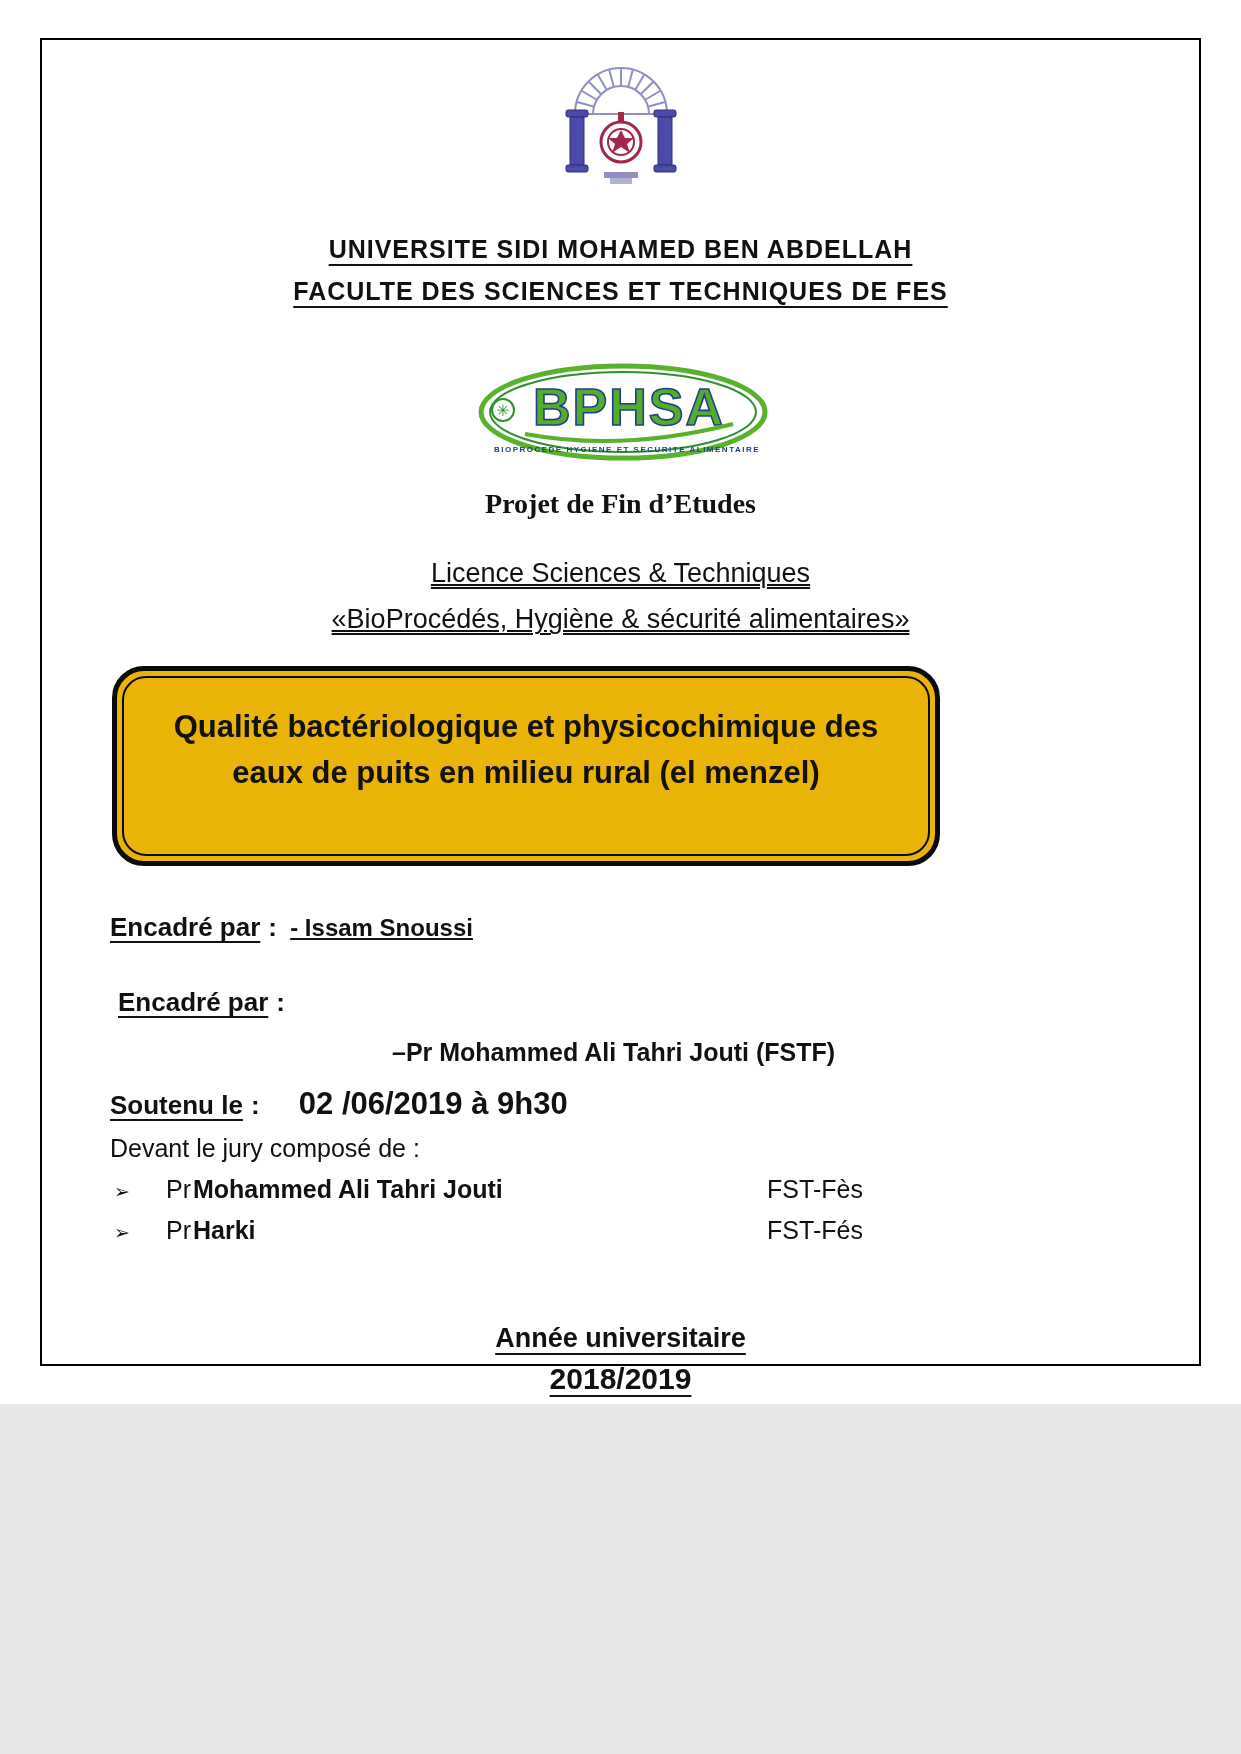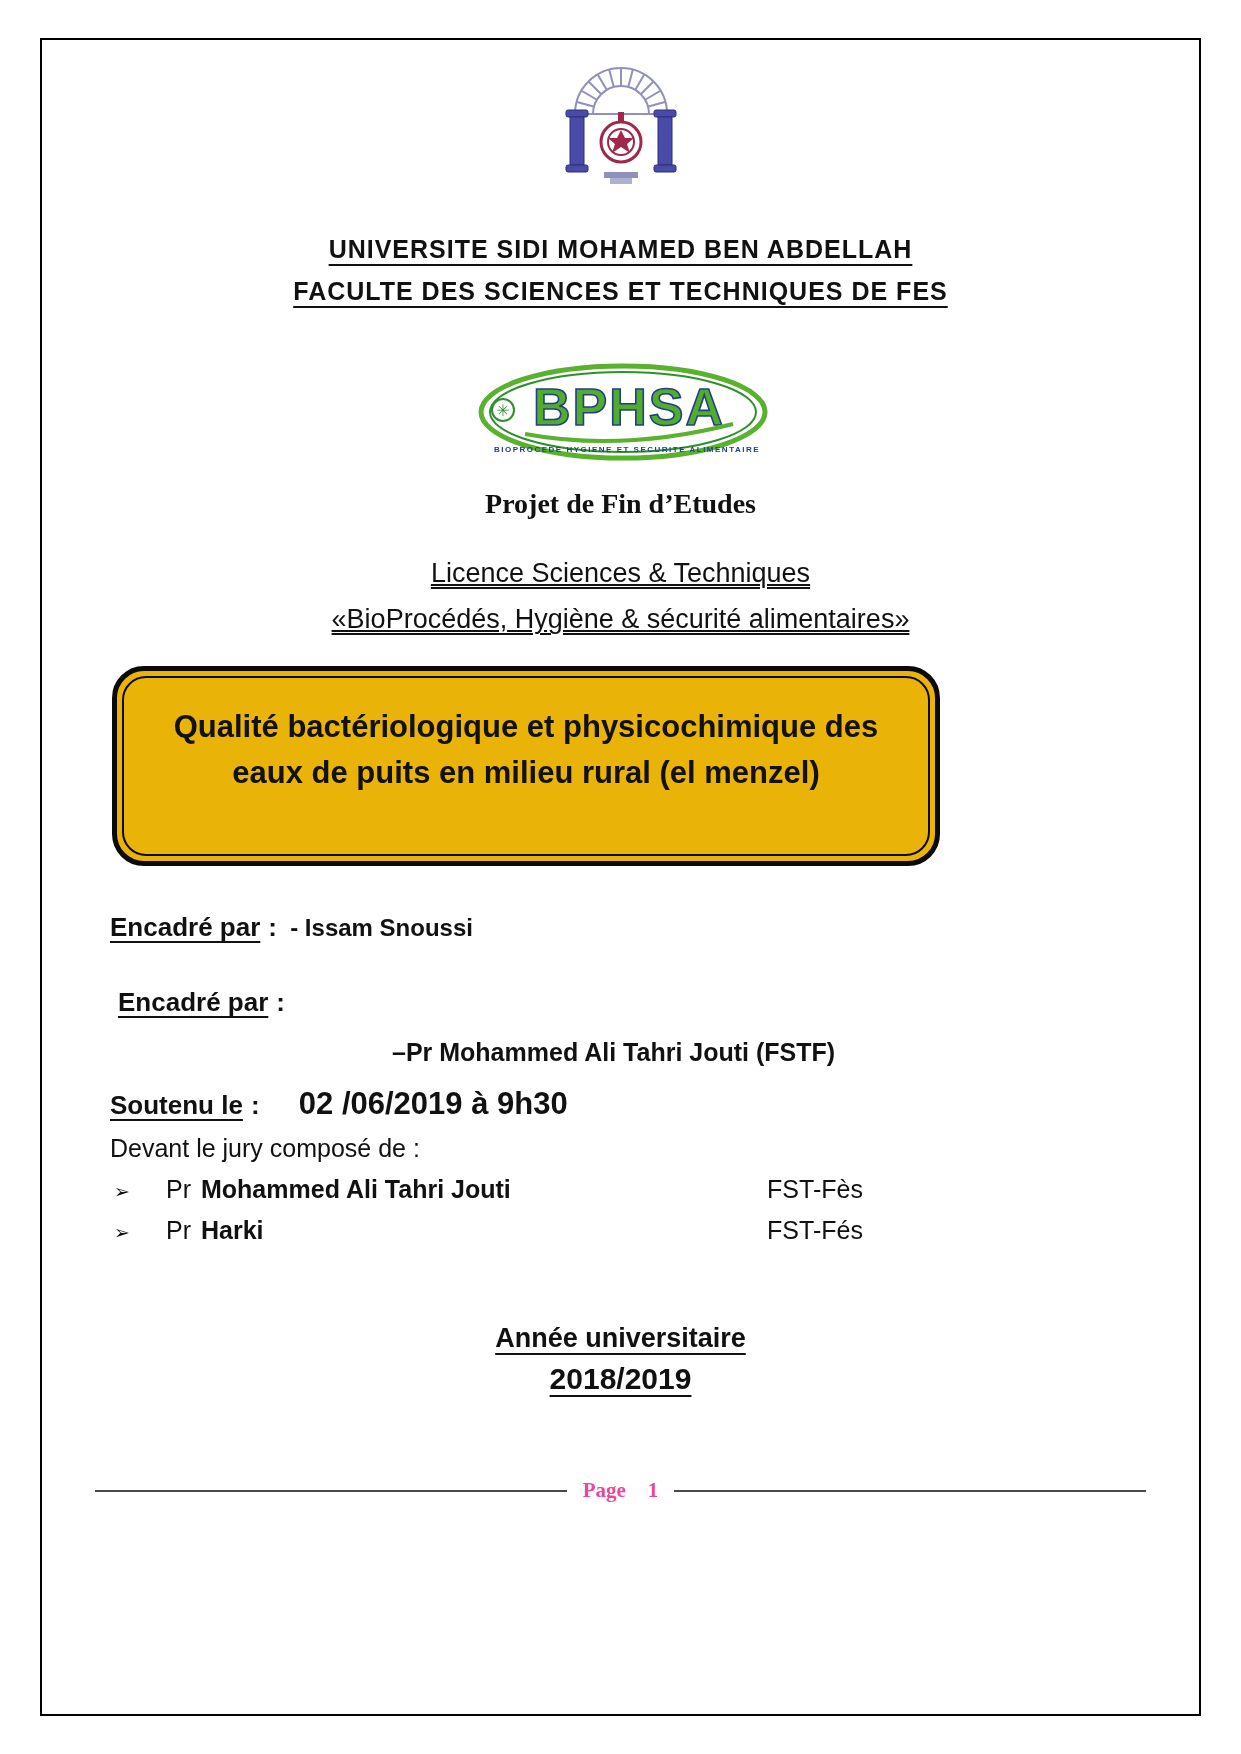--- a/index.html
+++ b/index.html
@@ -1,18 +1,18 @@
 <!DOCTYPE html>
 <html><head>
 <meta charset="utf-8">
 <style>
   html,body{margin:0;padding:0;background:#e8e8e8;}
   .page{
     position:relative;
-    width:1241px;height:1754px;
+    width:1241px;height:1404px;
     margin:0 auto;
     background:#ffffff;
     font-family:"Liberation Sans",sans-serif;
     color:#111;
     overflow:hidden;
   }
   .frame{
     position:absolute;
     top:38px;left:40px;right:40px;bottom:38px;
     border:2px solid #000;
@@ -61,21 +61,21 @@
     text-align:center;
     font-weight:bold;
     font-size:31px;
     line-height:46px;
   }
 
   .row{font-size:26px;}
   .presente{margin-top:46px;}
   .label{font-weight:bold;}
   .sep{font-weight:bold;margin:0 6px 0 8px;}
-  .author{font-weight:bold;font-size:24px;}
+  .author{font-weight:bold;font-size:24px;text-decoration:underline;}
 
   .encadre{margin-top:44px;padding-left:8px;}
   .supervisor{
     margin-left:282px;
     font-weight:bold;
     font-size:25px;
     line-height:40px;
   }
   .sup-first{margin-top:14px;}
   .soutenu{margin-top:14px;}
@@ -84,21 +84,21 @@
 
   .jury-row{
     display:flex;
     align-items:baseline;
     width:762px;
     font-size:25px;
     margin:12px 0 0 4px;
   }
   .jury-bullet{width:52px;font-size:19px;color:#111;}
   .jury-name{flex:1;}
-  .jury-prefix{margin-right:10px;}
+  .jury-prefix{margin-right:2px;}
   .jury-strong{font-weight:bold;}
   .jury-aff{width:122px;text-align:center;}
 
   .year-block{margin-top:78px;text-align:center;}
   .year-label{
     font-weight:bold;font-size:27px;
     text-decoration:underline;text-underline-offset:6px;text-decoration-thickness:2px;
   }
   .year-value{
     margin-top:8px;

